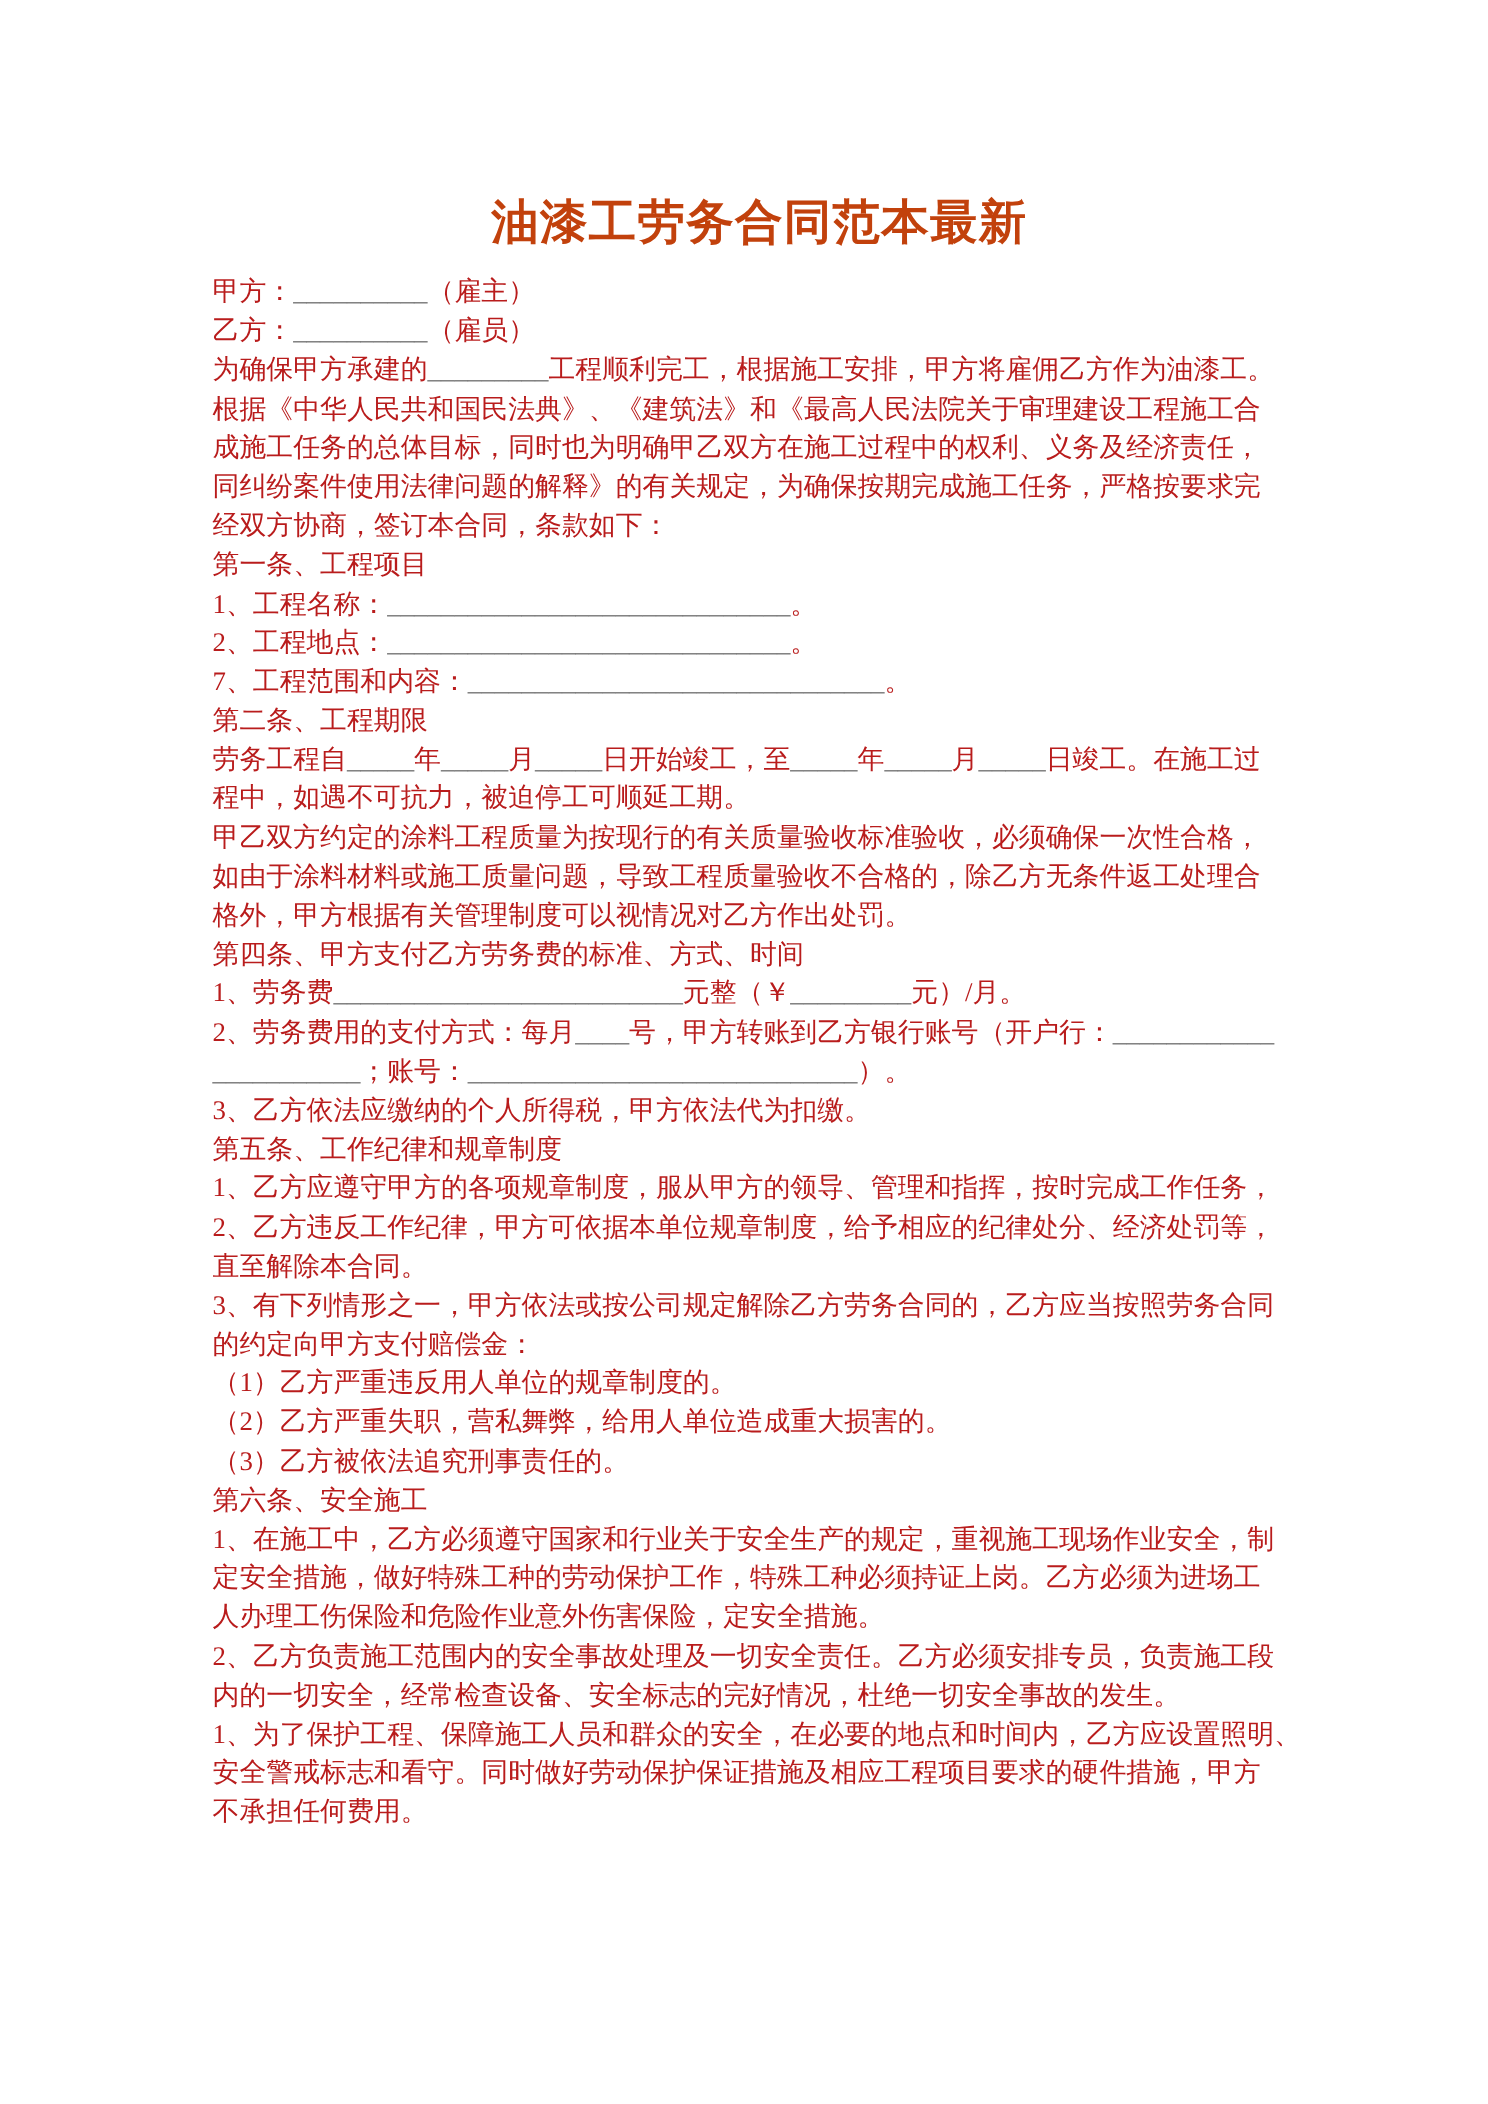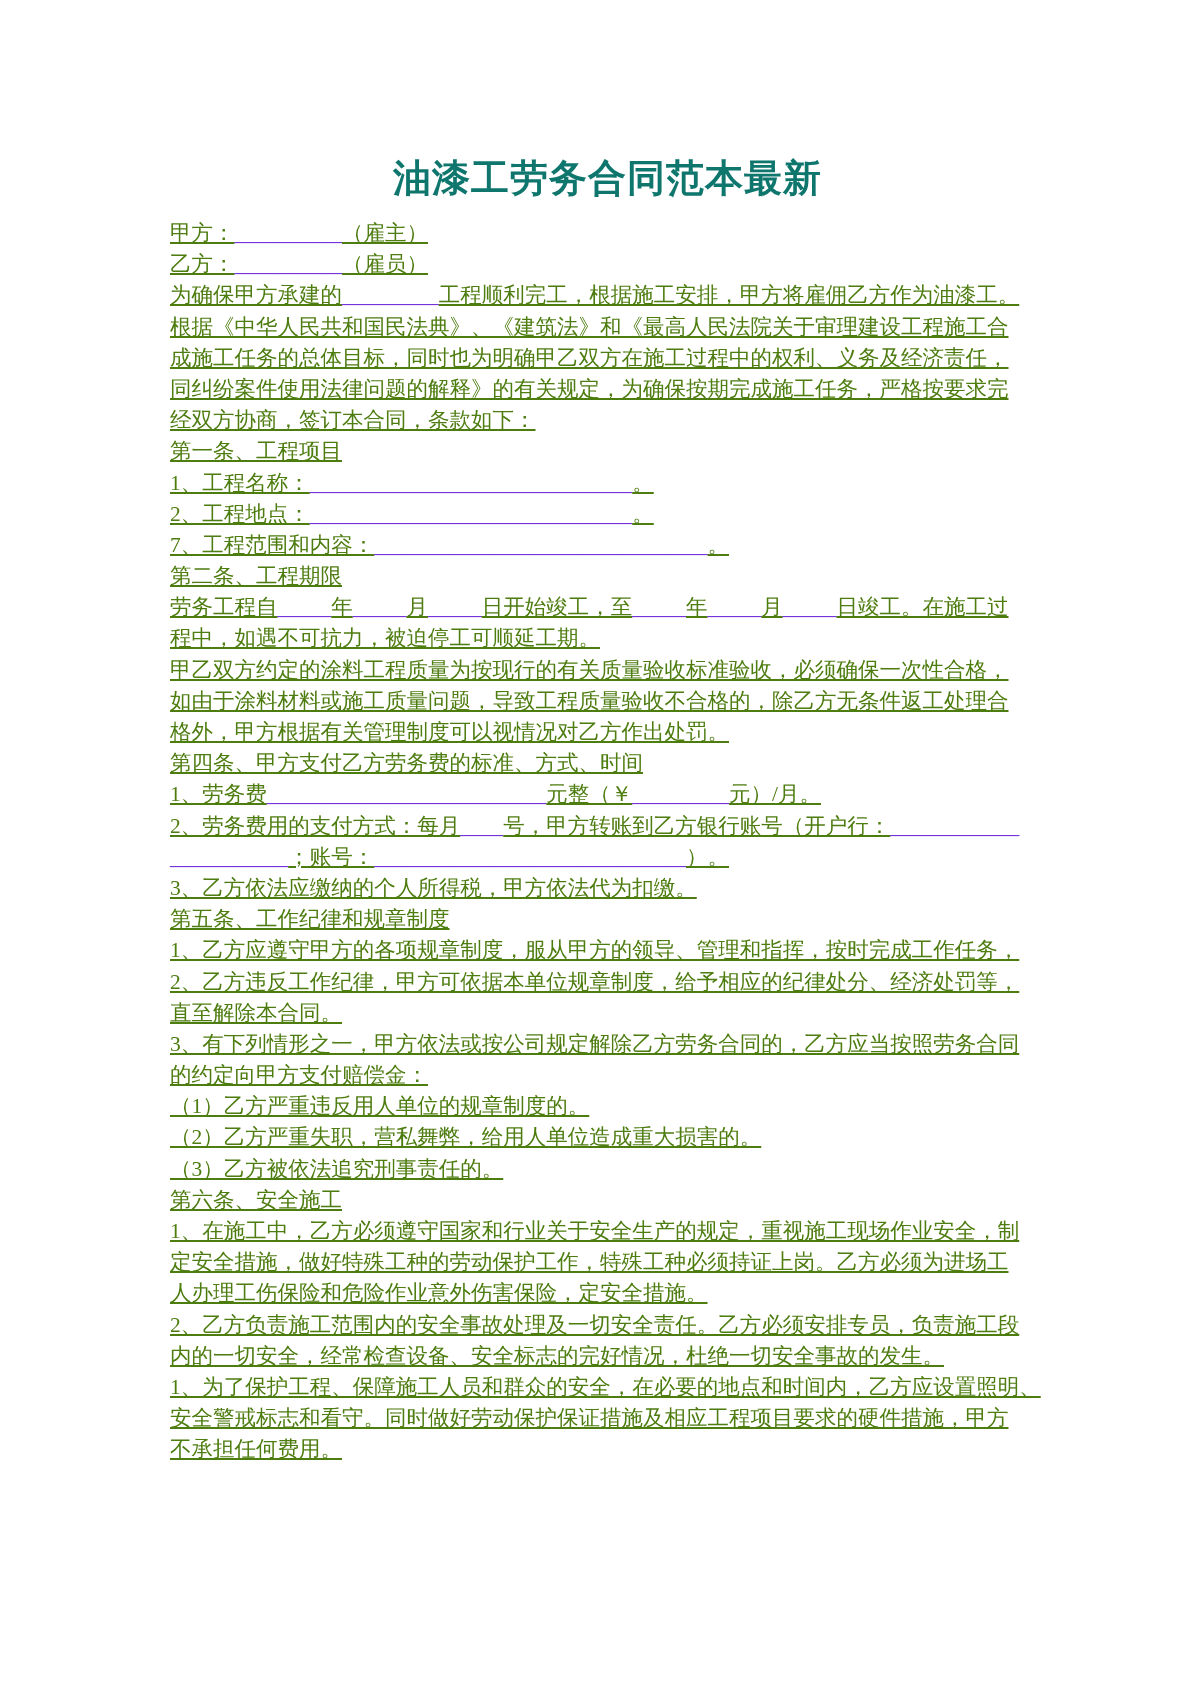--- a/index.html
+++ b/index.html
@@ -18,42 +18,41 @@
   }
   .content {
     position: absolute;
     left: 170px;
     top: 150px;
     width: 875px;
   }
   .doc-title {
     font-size: 38px;
     font-weight: 700;
-    color: #0f766e;
+    color: #c2410c;
     text-align: center;
     line-height: 56px;
     height: 56px;
     margin: 0 0 12px 0;
     white-space: nowrap;
     letter-spacing: 1px;
   }
   .doc-body {
     font-size: 21.5px;
   }
   .line {
     height: 31.2px;
     line-height: 31.2px;
     white-space: nowrap;
   }
   .seg {
-    color: #4d7c0f;
-    text-decoration: underline;
+    color: #b91c1c;
   }
   .blank {
-    color: #6d28d9;
+    color: #737373;
   }
 </style>
 </head>
 <body>
 
 <div class="page">
   <div class="content">
     <h1 class="doc-title">油漆工劳务合同范本最新</h1>
     <div class="doc-body">
         <div class="line"><span class="seg">甲方：</span><span class="blank">__________</span><span class="seg">（雇主）</span></div>

